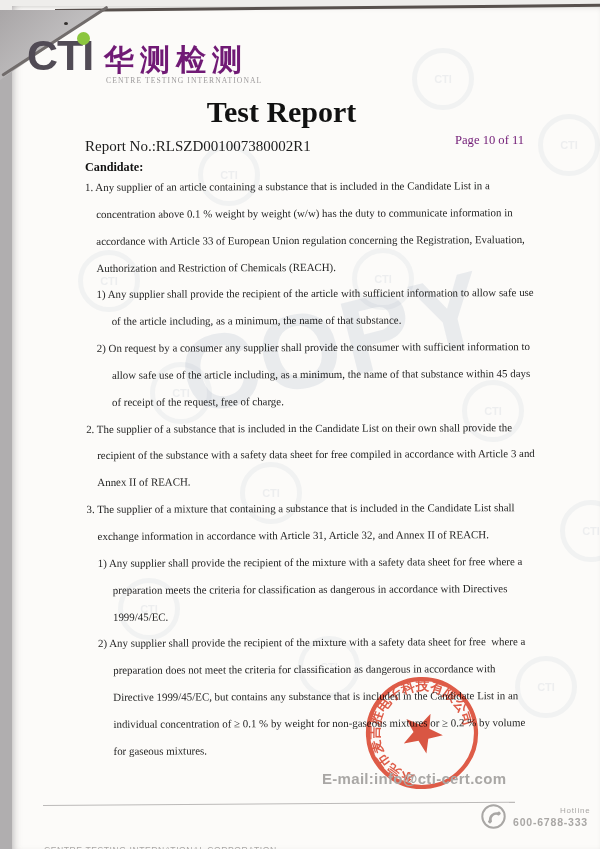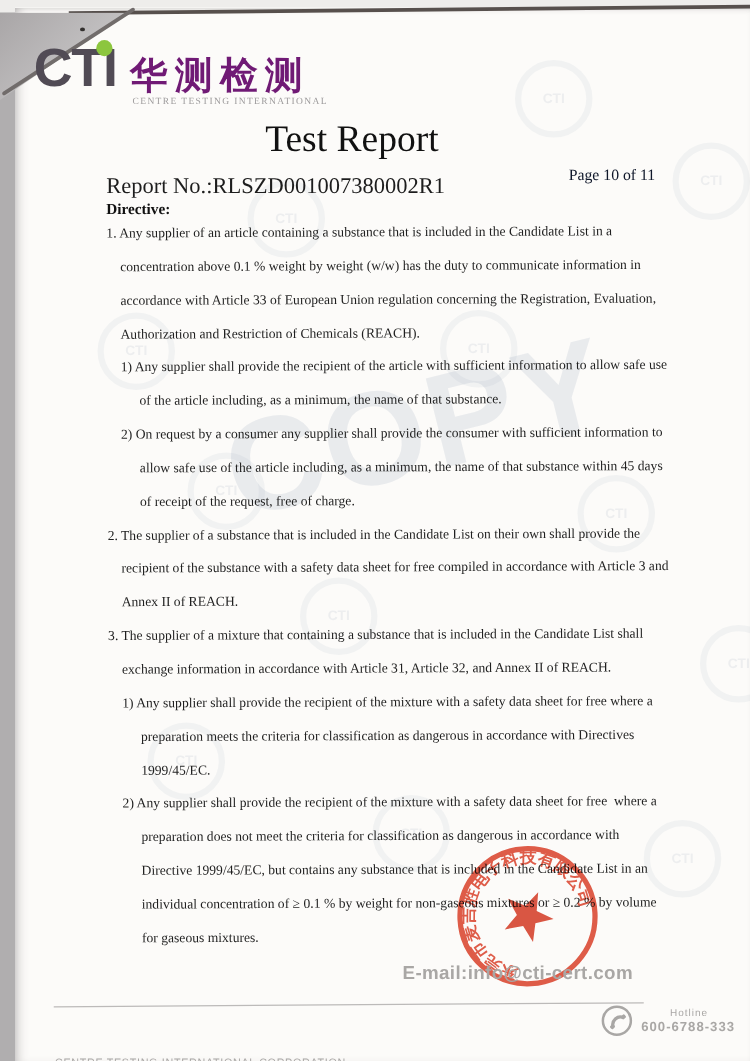--- a/index.html
+++ b/index.html
@@ -32,23 +32,23 @@
   
   .logo-cti{position:absolute;left:27px;top:31px;font-family:"Liberation Sans",sans-serif;
     font-weight:bold;font-size:43px;letter-spacing:-1px;color:#514b55;}
   .logo-dot{position:absolute;left:77px;top:32px;width:13px;height:13px;border-radius:50%;background:#8cc63e;}
   .logo-cn{position:absolute;left:104px;top:40px;font-family:"DejaVu Sans",sans-serif;
     font-size:30px;color:#701a75;letter-spacing:6px;font-weight:bold;}
   .logo-sub{position:absolute;left:106px;top:76px;font-family:Liberation Serif, serif;
     font-size:7.6px;letter-spacing:1.1px;color:#9c9a9b;}
 
   .title{position:absolute;left:13px;top:95px;width:537px;text-align:center;
-    font-size:30px;font-weight:normal;color:#111;}
-  .report-no{position:absolute;left:85px;top:138px;font-size:18px;color:#1d1d1d;}
-  .page-ind{position:absolute;left:455px;top:133px;font-size:12.6px;color:#0f172a;}
+    font-size:30px;font-weight:bold;color:#111;}
+  .report-no{position:absolute;left:85px;top:138px;font-size:15px;color:#1d1d1d;}
+  .page-ind{position:absolute;left:455px;top:133px;font-size:12.6px;color:#701a75;}
   .appendix{position:absolute;left:85px;top:160px;font-size:12.2px;font-weight:bold;color:#111;}
 
   
   .body-text{position:absolute;left:85px;top:174px;width:500px;
     font-size:10.9px;color:#1f1f1f;transform:rotate(-0.25deg);transform-origin:left top;}
   .line{height:26.85px;line-height:26.85px;white-space:pre;}
   .i0{padding-left:0;}
   .i1{padding-left:11px;}
   .i2{padding-left:26px;}
 
@@ -61,21 +61,21 @@
   .stamp{position:absolute;left:363px;top:674px;width:118px;height:118px;
     transform:rotate(-48deg);opacity:.88;mix-blend-mode:multiply;}
 
   
   .footer-line{position:absolute;left:43px;top:805px;width:472px;height:1.2px;background:#bcbab9;transform:rotate(-0.4deg);transform-origin:left center;}
   .footer-text{font-family:"Liberation Sans",sans-serif;color:#a9a7a5;position:absolute;}
   .f-corp{left:44px;top:813px;font-size:8.6px;letter-spacing:.55px;font-weight:normal;margin-top:32px;}
   .f-web{left:259px;top:813px;font-size:14px;letter-spacing:.3px;margin-top:44px;}
   .f-mail{left:322px;top:770px;font-size:15px;letter-spacing:.3px;font-weight:bold;}
   .f-phone-icon{position:absolute;left:480px;top:803px;width:27px;height:27px;}
-  .f-hot-label{left:489px;top:806px;font-size:8px;letter-spacing:.8px;padding-left:47px;}
+  .f-hot-label{left:513px;top:806px;font-size:8px;letter-spacing:.8px;padding-left:47px;}
   .f-hot-num{left:513px;top:816px;font-size:10.5px;letter-spacing:.8px;font-weight:bold;}
 </style>
 </head>
 <body>
 
 <div class="lid-band"></div>
 <div class="paper"></div>
 <div class="top-edge-line"></div>
 <div class="corner-bg"></div>
 <div class="corner-edge"></div>
@@ -97,21 +97,21 @@
   </div>
 
 <div class="logo-cti">CTI</div>
 <div class="logo-dot"></div>
 <div class="logo-cn">华测检测</div>
 <div class="logo-sub">CENTRE TESTING INTERNATIONAL</div>
 
 <div class="title">Test Report</div>
 <div class="report-no">Report No.:RLSZD001007380002R1</div>
 <div class="page-ind">Page 10 of 11</div>
-<div class="appendix">Directive:</div>
+<div class="appendix">Candidate:</div>
 
 <div class="copy-wm">COPY</div>
 
 <div class="body-text" id="body-lines">
     <div class="line i0">1. Any supplier of an article containing a substance that is included in the Candidate List in a</div>
     <div class="line i1">concentration above 0.1 % weight by weight (w/w) has the duty to communicate information in</div>
     <div class="line i1">accordance with Article 33 of European Union regulation concerning the Registration, Evaluation,</div>
     <div class="line i1">Authorization and Restriction of Chemicals (REACH).</div>
     <div class="line i1">1) Any supplier shall provide the recipient of the article with sufficient information to allow safe use</div>
     <div class="line i2">of the article including, as a minimum, the name of that substance.</div>

